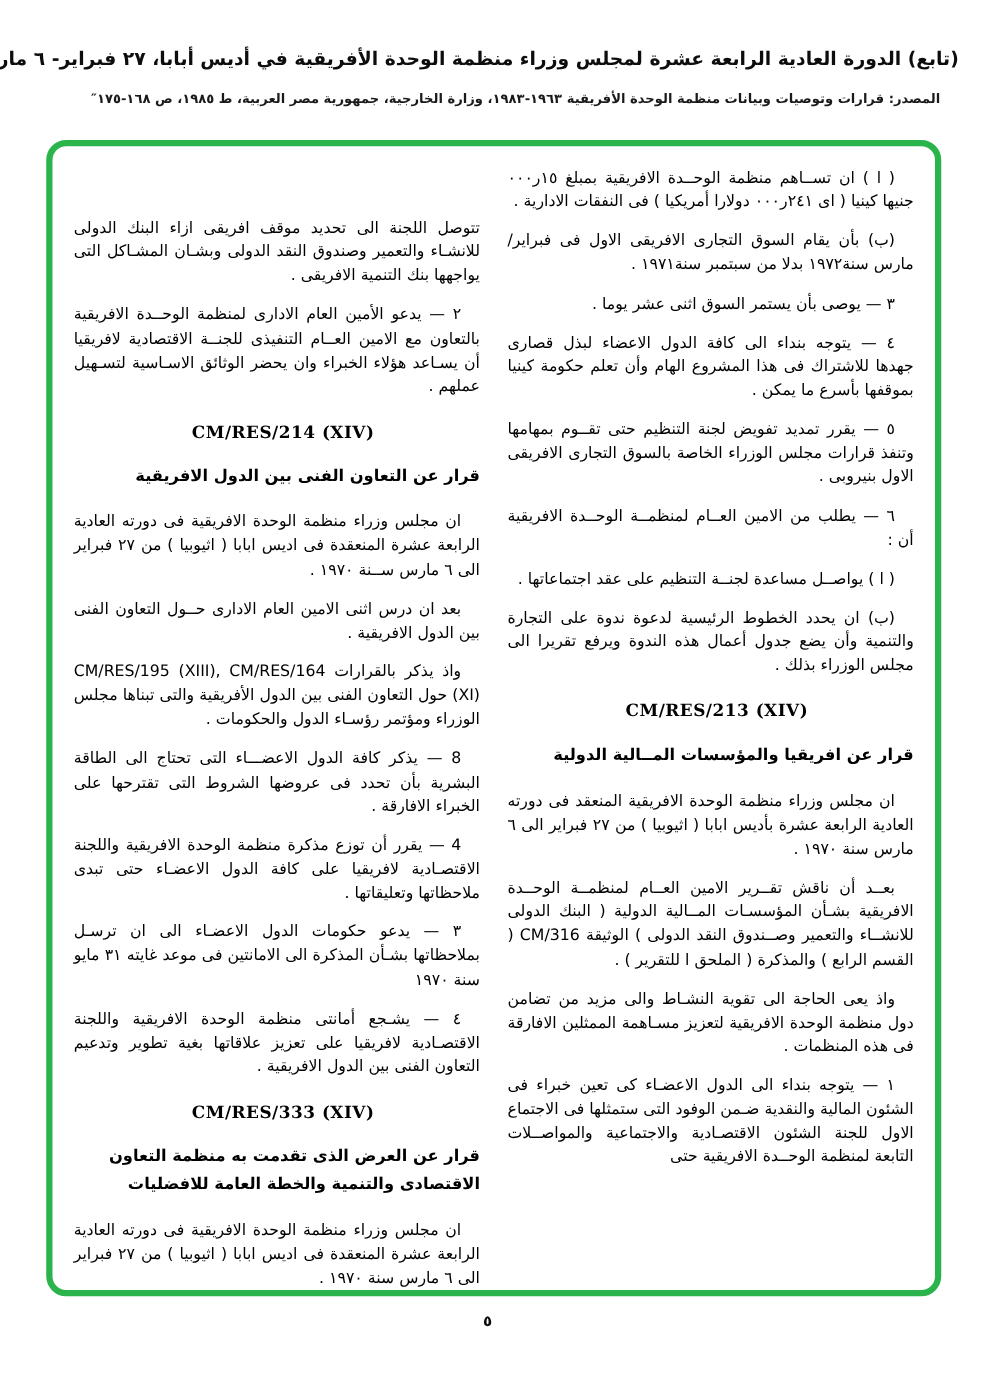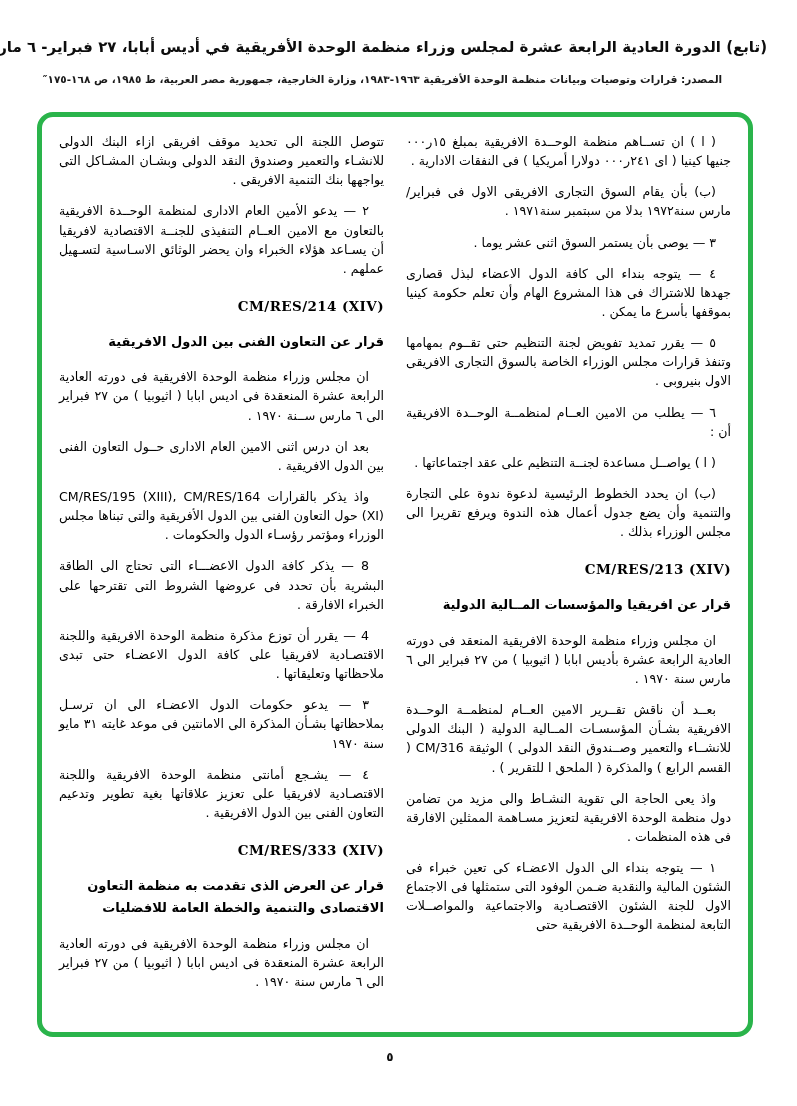--- a/index.html
+++ b/index.html
@@ -14,21 +14,21 @@
   .page { position:absolute; inset:0; width:797px; height:1106px; background:#fff; }
 
   
   .hdr1 {
     position:absolute; top:38px; left:30px; width:737px;
     direction:rtl; text-align:center;
     font-weight:bold; font-size:15px; line-height:1.3;
     letter-spacing:0px; white-space:nowrap;
   }
   .hdr2 {
-    position:absolute; top:73px; left:14px; width:737px;
+    position:absolute; top:73px; left:44px; width:737px;
     direction:rtl; text-align:center;
     font-weight:bold; font-size:10.5px; color:#1a1a1a;
     white-space:nowrap;
   }
 
   
   .frame {
     position:absolute; left:37px; top:112px;
     width:716px; height:925px;
     border:5px solid #2ab44b;
@@ -42,23 +42,23 @@
   }
   .col {
     width:326px;
     direction:rtl;
     text-align:justify;
     font-size:12.6px;
     line-height:1.52;
     color:#000;
   }
   .para { margin:0 0 12px 0; text-indent:15px; }
-  .para.noindent { text-indent:0; }
+  .para.noindent { text-indent:0;margin-top:40px; }
   .res-code {
-    direction:ltr; text-align:right;
+    direction:ltr; text-align:center;
     font-family:"DejaVu Serif", serif;
     font-size:13.5px; font-weight:600;
     letter-spacing:0.4px;
     margin:18px 0 14px 0;
     padding-left:10px;
     text-indent:0;
   }
   .res-title {
     font-weight:bold; text-align:right;
     font-size:13px; line-height:1.75;

